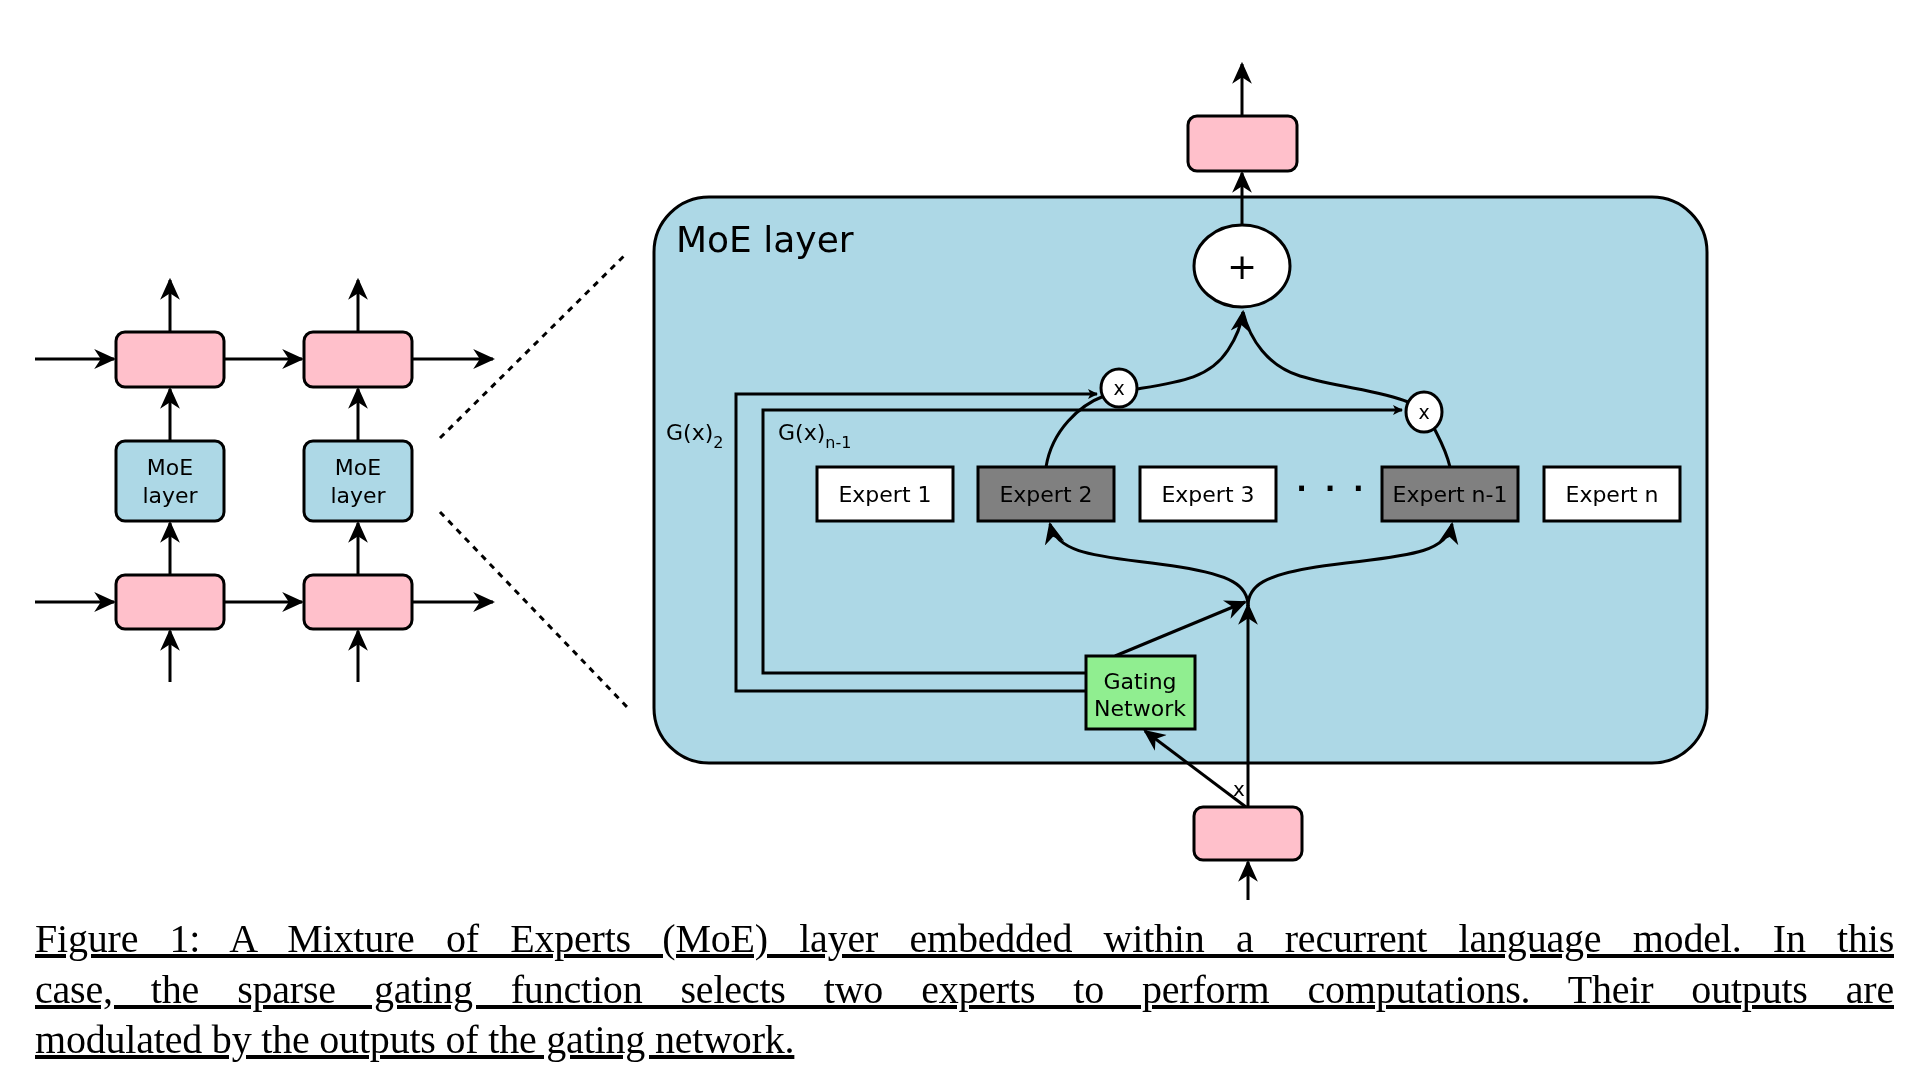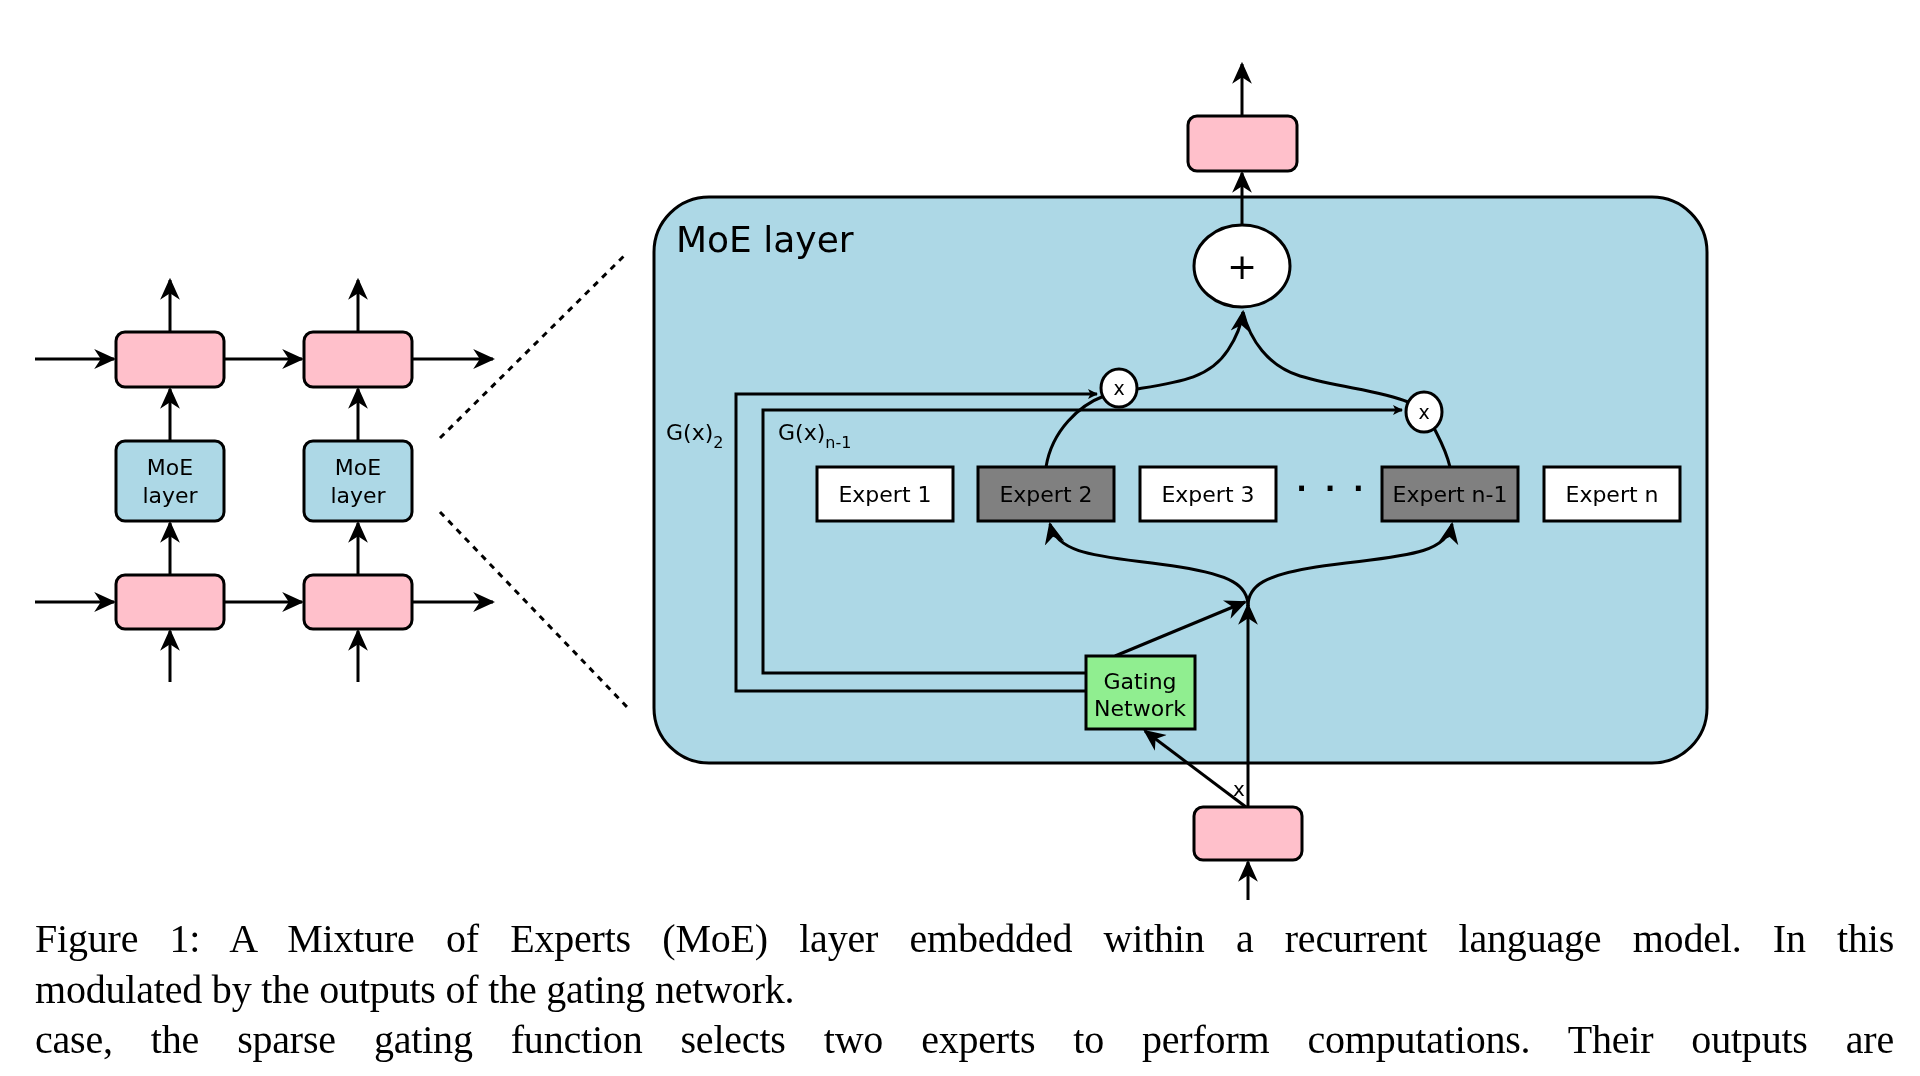--- a/index.html
+++ b/index.html
@@ -4,21 +4,21 @@
 <style>
   html, body { margin: 0; padding: 0; background: #ffffff; }
   body { width: 1920px; height: 1076px; position: relative; overflow: hidden; }
   #diagram { position: absolute; left: 0; top: 0; }
   .sans { font-family: "DejaVu Sans", sans-serif; }
   .caption {
     position: absolute; left: 35px; top: 914px; width: 1859px;
     font-family: "Liberation Serif", "DejaVu Serif", serif;
     font-size: 40px; line-height: 50.5px; color: #000;
     text-align: justify; text-align-last: left;
-    letter-spacing: -0.2px; word-spacing: 0px;
+    letter-spacing: -0.2px; word-spacing: 0px; text-decoration: underline;
   }
   .caption-line { display: block; text-align: justify; text-align-last: justify; white-space: nowrap; }
   .caption-line.last { text-align-last: left; }
 </style>
 </head>
 <body>
 
 <svg id="diagram" width="1920" height="900" viewBox="0 0 1920 900" xmlns="http://www.w3.org/2000/svg">
   <defs>
     <marker id="arr" viewBox="0 0 20 20" refX="18" refY="10" markerWidth="10" markerHeight="10" markerUnits="userSpaceOnUse" orient="auto">
@@ -137,15 +137,15 @@
   <rect x="1086" y="656" width="109" height="73" fill="#90ee90" stroke="#000" stroke-width="3"></rect>
   <text x="1140" y="689" text-anchor="middle" font-family="DejaVu Sans, sans-serif" font-size="22" fill="#000">Gating</text>
   <text x="1140" y="716" text-anchor="middle" font-family="DejaVu Sans, sans-serif" font-size="22" fill="#000">Network</text>
 
   <rect x="1194" y="807" width="108" height="53" rx="9" fill="#ffc0cb" stroke="#000" stroke-width="3"></rect>
   <text x="1239" y="796" text-anchor="middle" font-family="DejaVu Sans, sans-serif" font-size="20" fill="#000">x</text>
 </svg>
 
 <div class="caption">
   <span class="caption-line">Figure 1: A Mixture of Experts (MoE) layer embedded within a recurrent language model. In this</span>
+  <span class="caption-line">case, the sparse gating function selects two experts to perform computations.  Their outputs are</span>
   <span class="caption-line last">modulated by the outputs of the gating network.</span>
-  <span class="caption-line">case, the sparse gating function selects two experts to perform computations.  Their outputs are</span>
 </div>
 
 </body></html>

